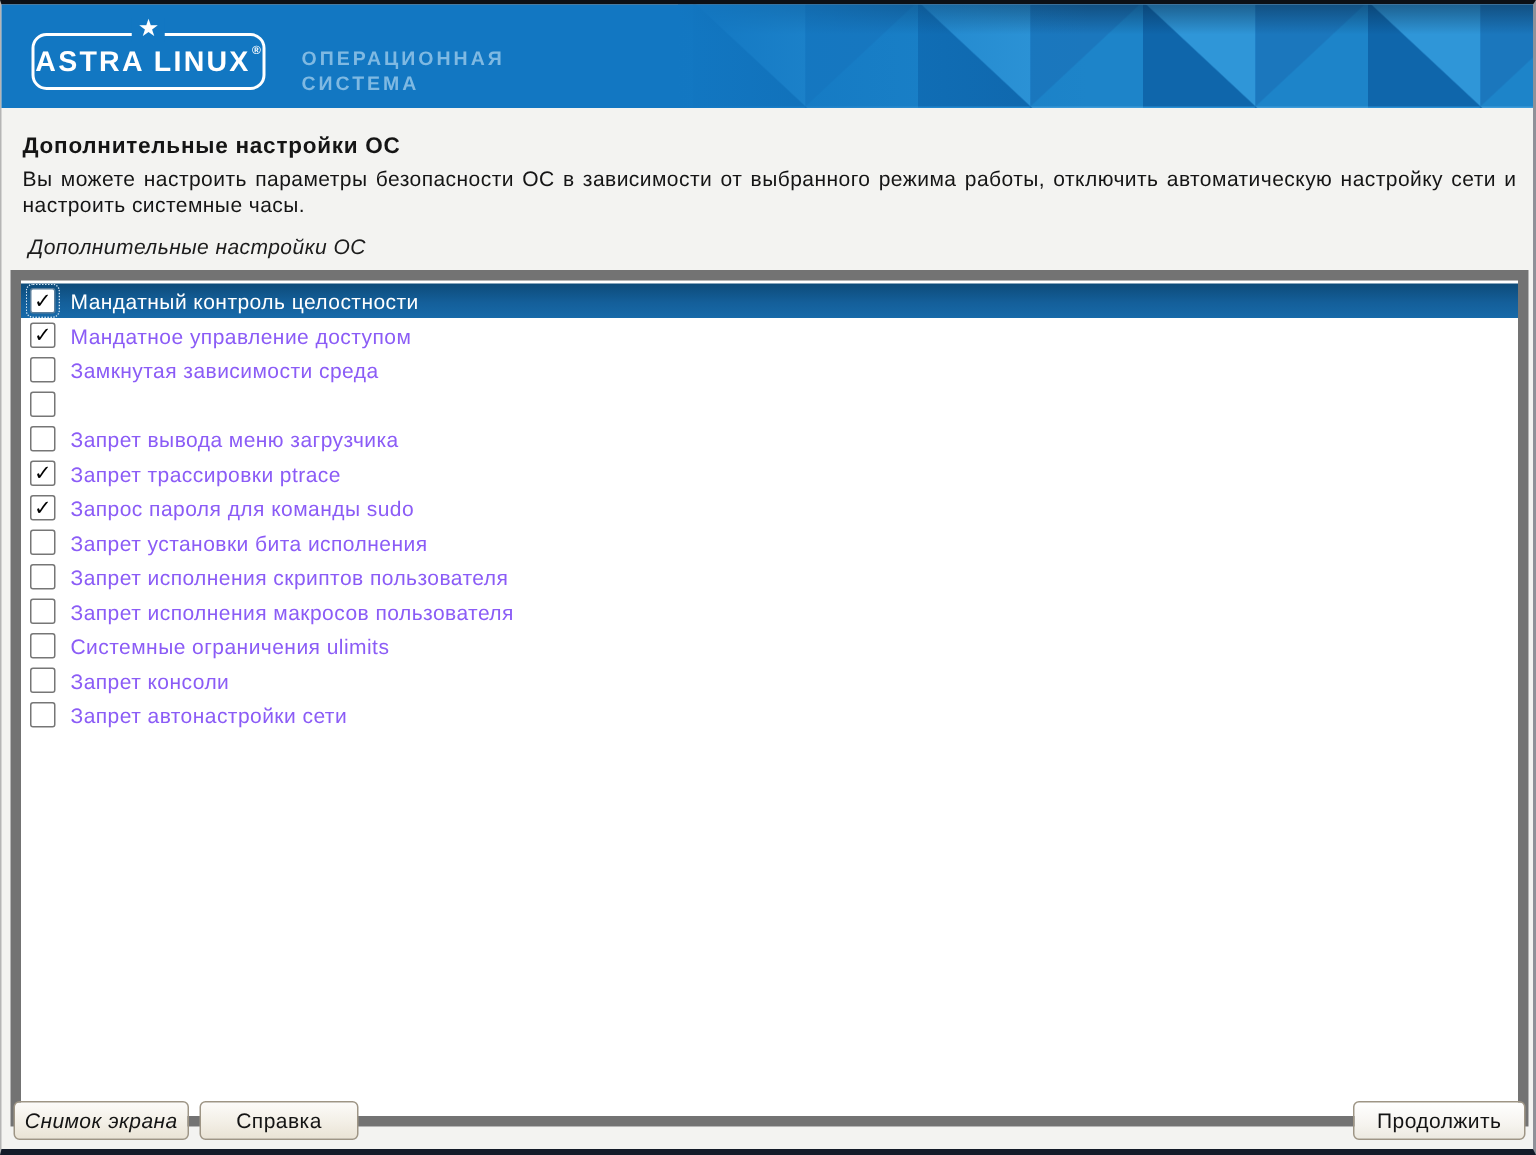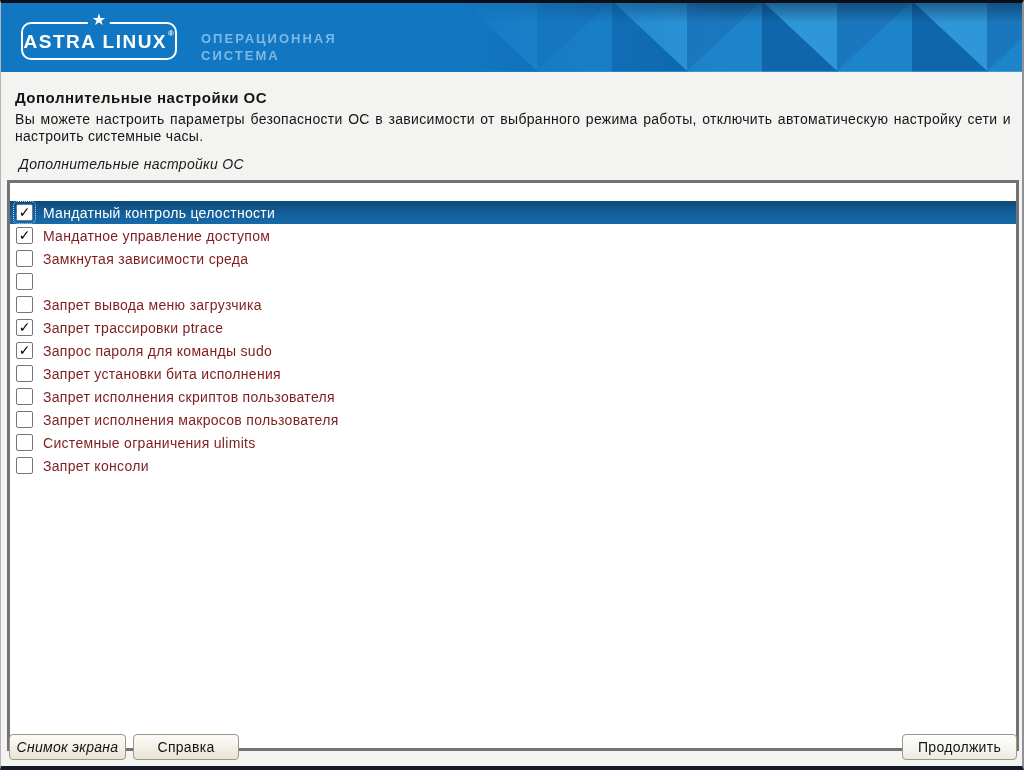--- a/index.html
+++ b/index.html
@@ -64,29 +64,29 @@
     font-size:14px;color:#151515;line-height:17px;text-align:justify;
     letter-spacing:0.3px;
   }
   .section-label{
     position:absolute;left:18px;top:153px;
     font-size:14px;font-style:italic;color:#1b1b1b;letter-spacing:0.3px;
   }
   
   .checklist{
     position:absolute;left:6px;top:177px;width:1012px;height:571px;
-    background:#ffffff;border:3px solid #737373;box-sizing:border-box;
-    padding-top:18px;
+    background:#ffffff;border:7px solid #737373;box-sizing:border-box;
+    padding-top:2px;
   }
   .row{
     height:23px;display:flex;align-items:center;
     padding-left:6px;box-sizing:border-box;
   }
   .row .label{
-    margin-left:10px;font-size:14px;color:#7f1d1d;letter-spacing:0.3px;
+    margin-left:10px;font-size:14px;color:#8b5cf6;letter-spacing:0.3px;
     white-space:nowrap;
   }
   .cbx{
     width:15px;height:15px;background:#ffffff;border:1px solid #767676;
     border-radius:2px;display:flex;align-items:center;justify-content:center;
     font-size:14px;font-weight:bold;color:#000;line-height:1;
     flex:0 0 auto;box-sizing:content-box;
   }
   .row.checked .cbx::after{content:"\2713";position:relative;top:-1px;}
   .row.selected{
@@ -206,20 +206,24 @@
       <div class="row">
         <span class="cbx"></span>
         <span class="label">Системные ограничения ulimits</span>
       </div>
 
       <div class="row">
         <span class="cbx"></span>
         <span class="label">Запрет консоли</span>
       </div>
 
+      <div class="row">
+        <span class="cbx"></span>
+        <span class="label">Запрет автонастройки сети</span>
+      </div>
 
 
   </div>
 
   <button class="btn btn-screenshot">Снимок экрана</button>
   <button class="btn btn-help">Справка</button>
   <button class="btn btn-continue">Продолжить</button>
 
 </div>
 

